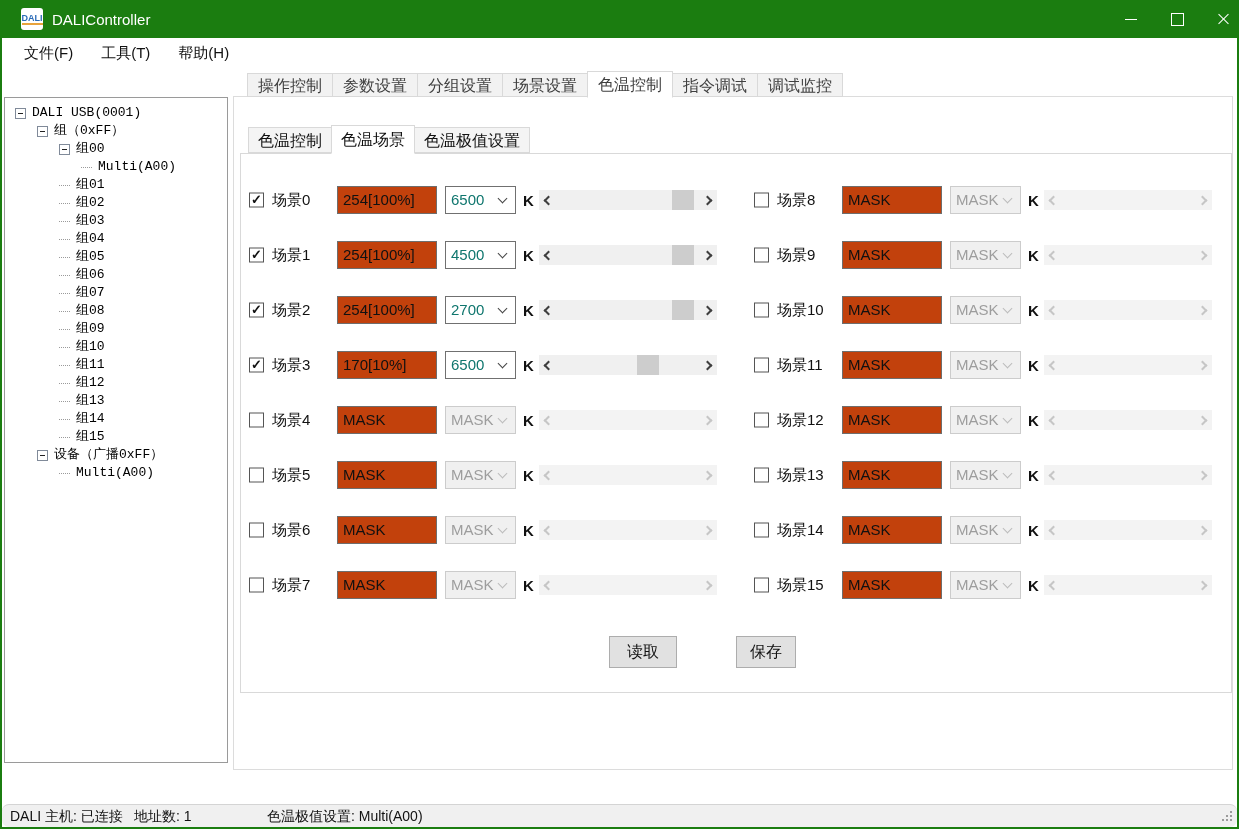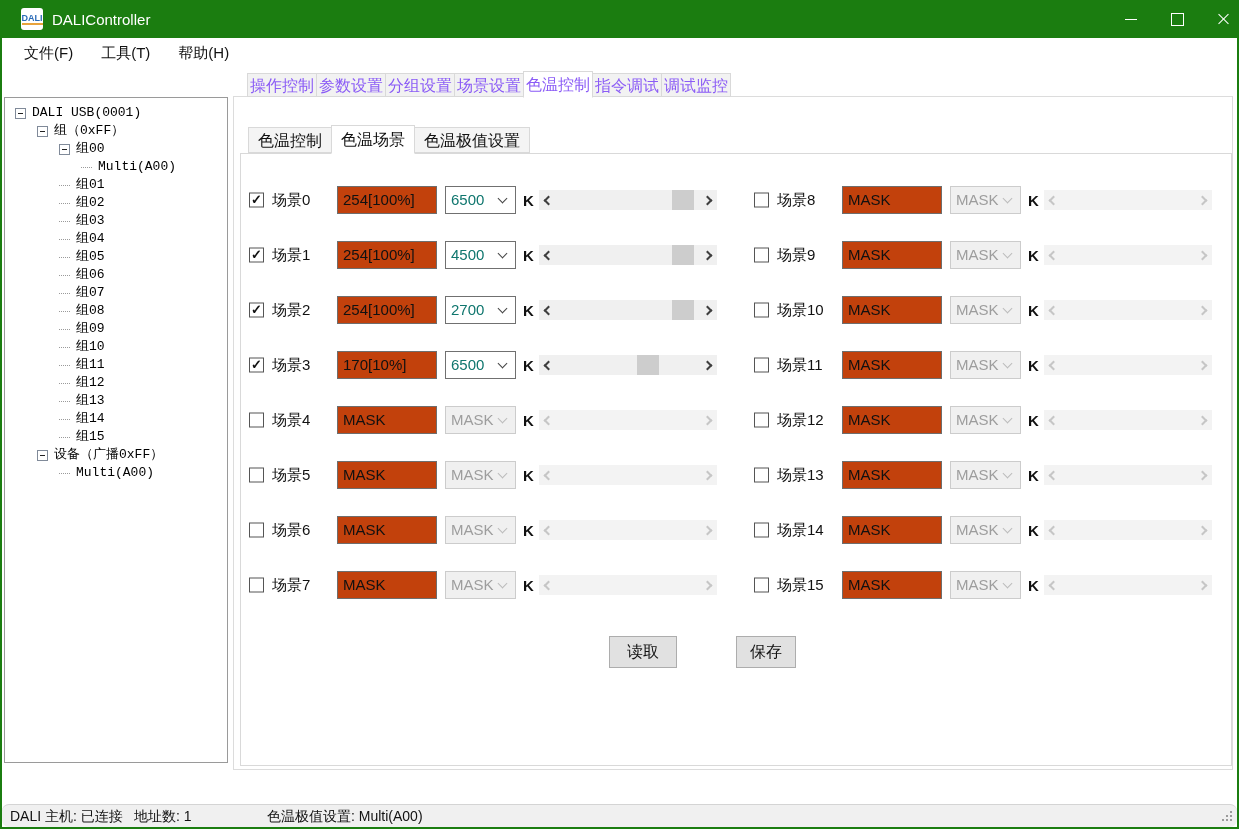--- a/index.html
+++ b/index.html
@@ -20,29 +20,29 @@
   .glyph-close::before,.glyph-close::after{content:"";position:absolute;left:6.5px;top:0;width:1px;height:14px;background:#fff;}
   .glyph-close::before{transform:rotate(45deg);}
   .glyph-close::after{transform:rotate(-45deg);}
 
   
   .menubar{position:absolute;left:2px;top:38px;width:1235px;height:30px;background:#fff;display:flex;align-items:center;padding-left:8px;box-sizing:border-box;}
   .menu-item{padding:0 14px;font-size:15px;height:30px;line-height:30px;color:#111;}
 
   
   .main-tabs{position:absolute;left:247px;top:73px;display:flex;z-index:3;}
-  .tab{height:24px;line-height:23px;padding:0 2px;font-size:16px;background:#f2f2f2;border:1px solid #d9d9d9;margin-right:-1px;box-sizing:border-box;color:#8b5cf6;}
+  .tab{height:24px;line-height:23px;padding:0 10px;font-size:16px;background:#f2f2f2;border:1px solid #d9d9d9;margin-right:-1px;box-sizing:border-box;color:#404040;}
   .tab.active{height:27px;line-height:25px;margin-top:-2px;background:#fff;border-bottom:1px solid #fff;position:relative;z-index:4;}
   .tabpage{position:absolute;left:233px;top:96px;width:1000px;height:674px;background:#fff;border:1px solid #dcdcdc;box-sizing:border-box;z-index:1;}
 
   
   .sub-tabs{position:absolute;left:248px;top:127px;display:flex;z-index:3;}
   .stab{height:26px;line-height:25px;padding:0 9px;font-size:16px;background:#f4f4f4;border:1px solid #d9d9d9;margin-right:-1px;box-sizing:border-box;color:#111;}
   .stab.active{height:29px;line-height:27px;margin-top:-2px;background:#fff;border-bottom:1px solid #fff;position:relative;z-index:4;}
-  .subpage{position:absolute;left:240px;top:153px;width:992px;height:613px;background:#fff;border:1px solid #d9d9d9;box-sizing:border-box;z-index:2;}
+  .subpage{position:absolute;left:240px;top:153px;width:992px;height:540px;background:#fff;border:1px solid #d9d9d9;box-sizing:border-box;z-index:2;}
 
   
   .scol{position:absolute;top:18px;}
   #scol-left{left:8px;width:470px;}
   #scol-right{left:513px;width:462px;}
   .srow{position:relative;height:55px;}
   .cb{position:absolute;left:0;top:50%;transform:translateY(-50%);width:15px;height:15px;background:#fff;border:1px solid #555;box-sizing:border-box;}
   .cb.checked::after{content:"✓";position:absolute;left:1px;top:-2px;font-size:13px;font-weight:bold;color:#111;line-height:15px;}
   .slab{position:absolute;left:23px;top:50%;transform:translateY(-50%);font-size:15px;color:#111;white-space:nowrap;}
   .lvl{position:absolute;left:88px;top:50%;transform:translateY(-50%);width:100px;height:28px;border:1px solid #6e6e6e;font-size:15px;padding:0 5px;box-sizing:border-box;font-family:inherit;color:#111;background:#c2410c;}

